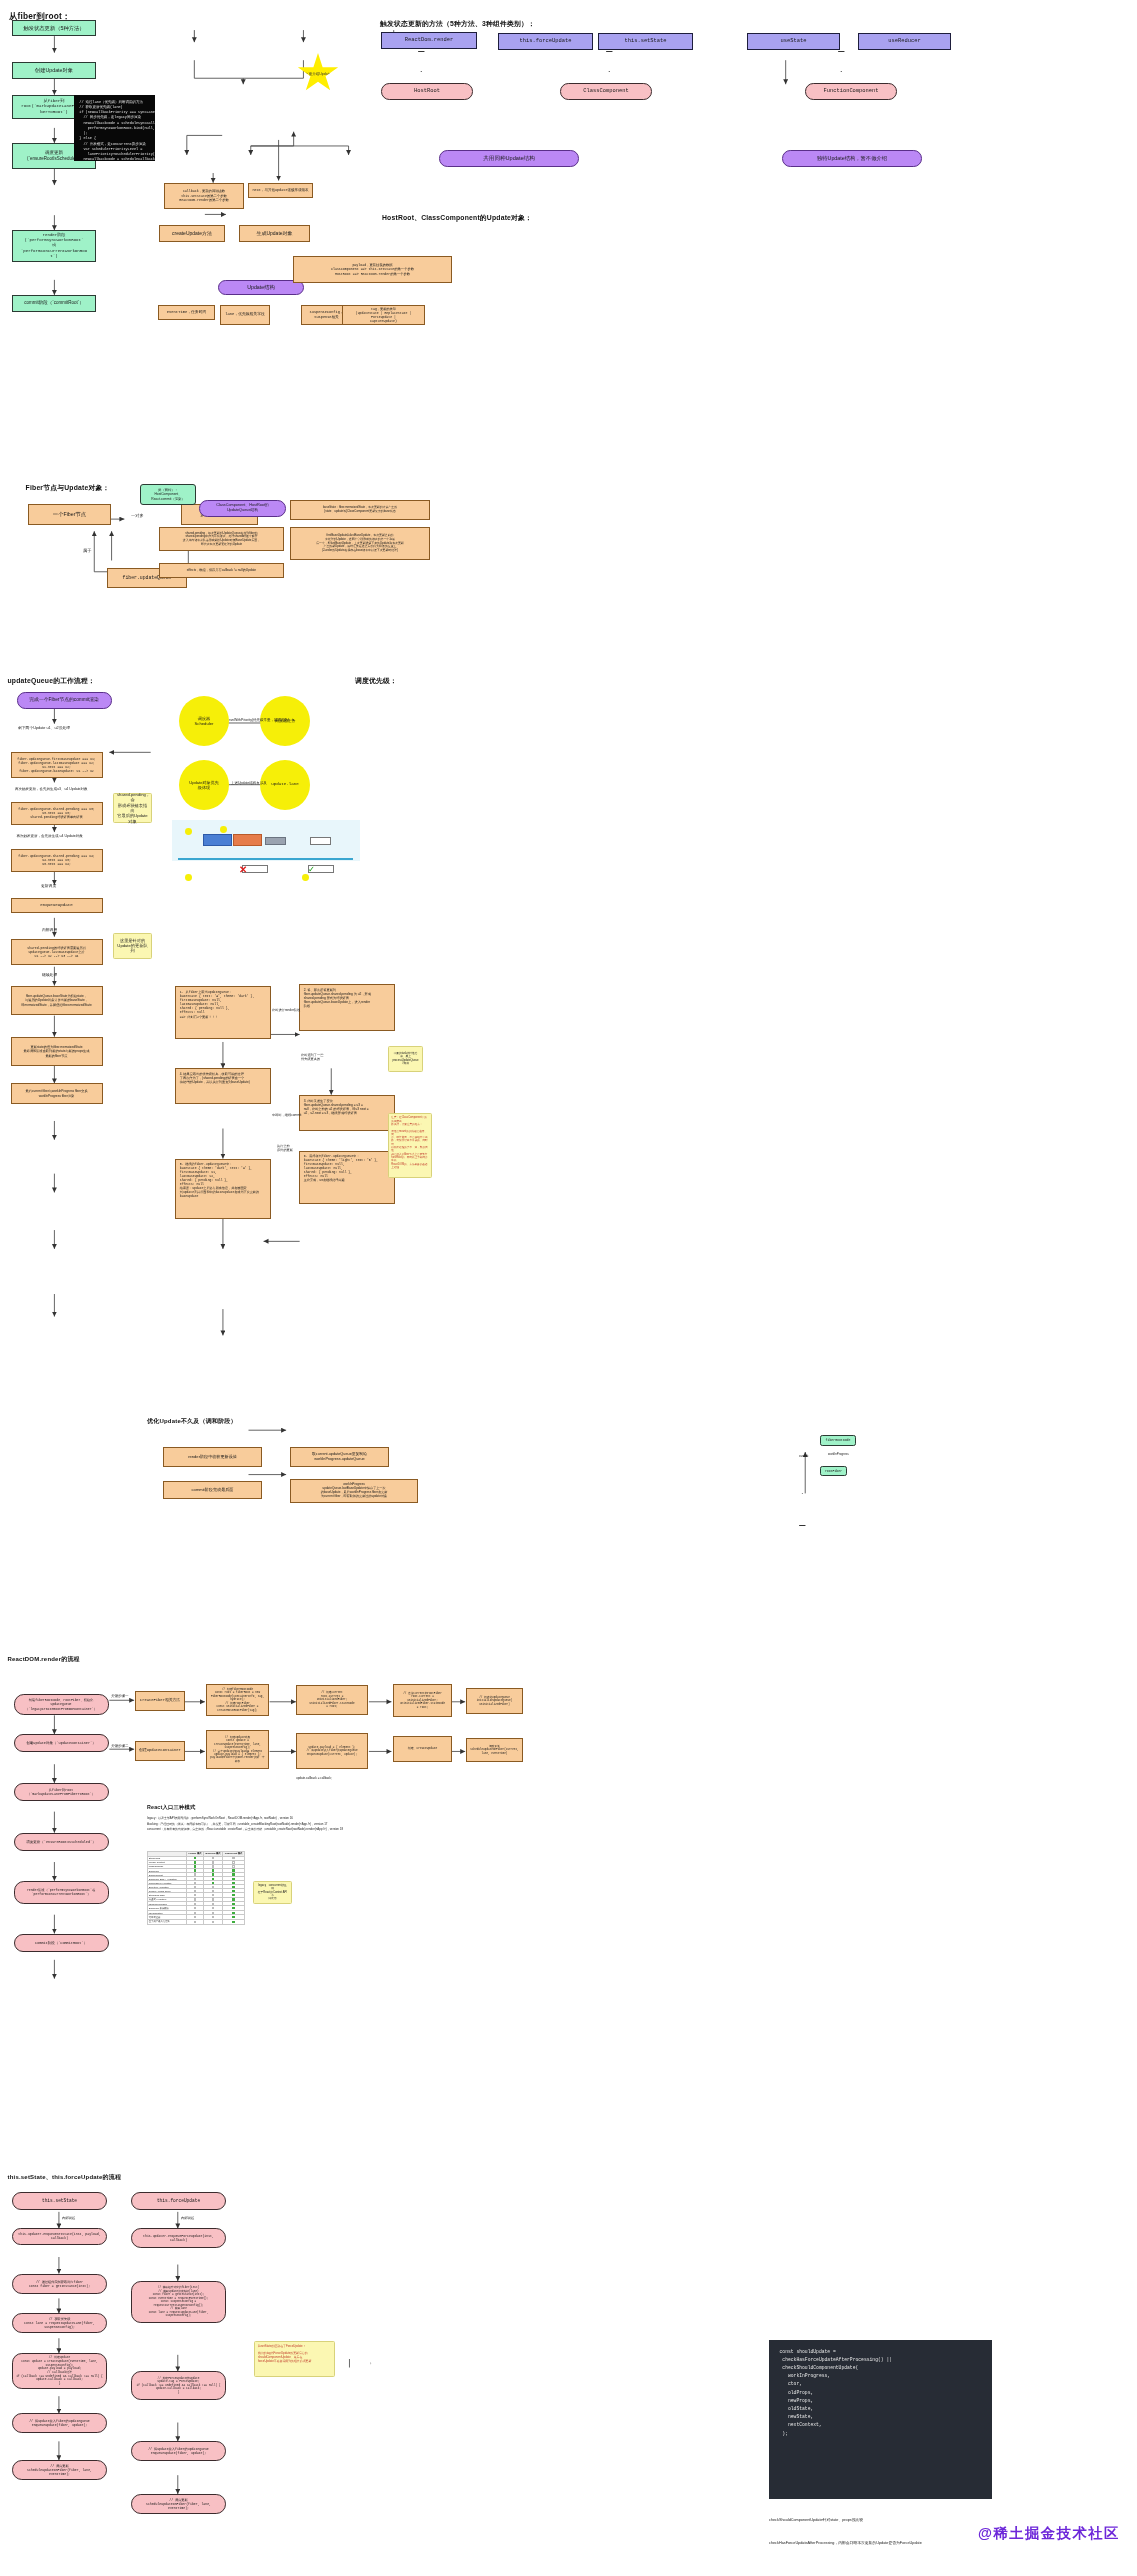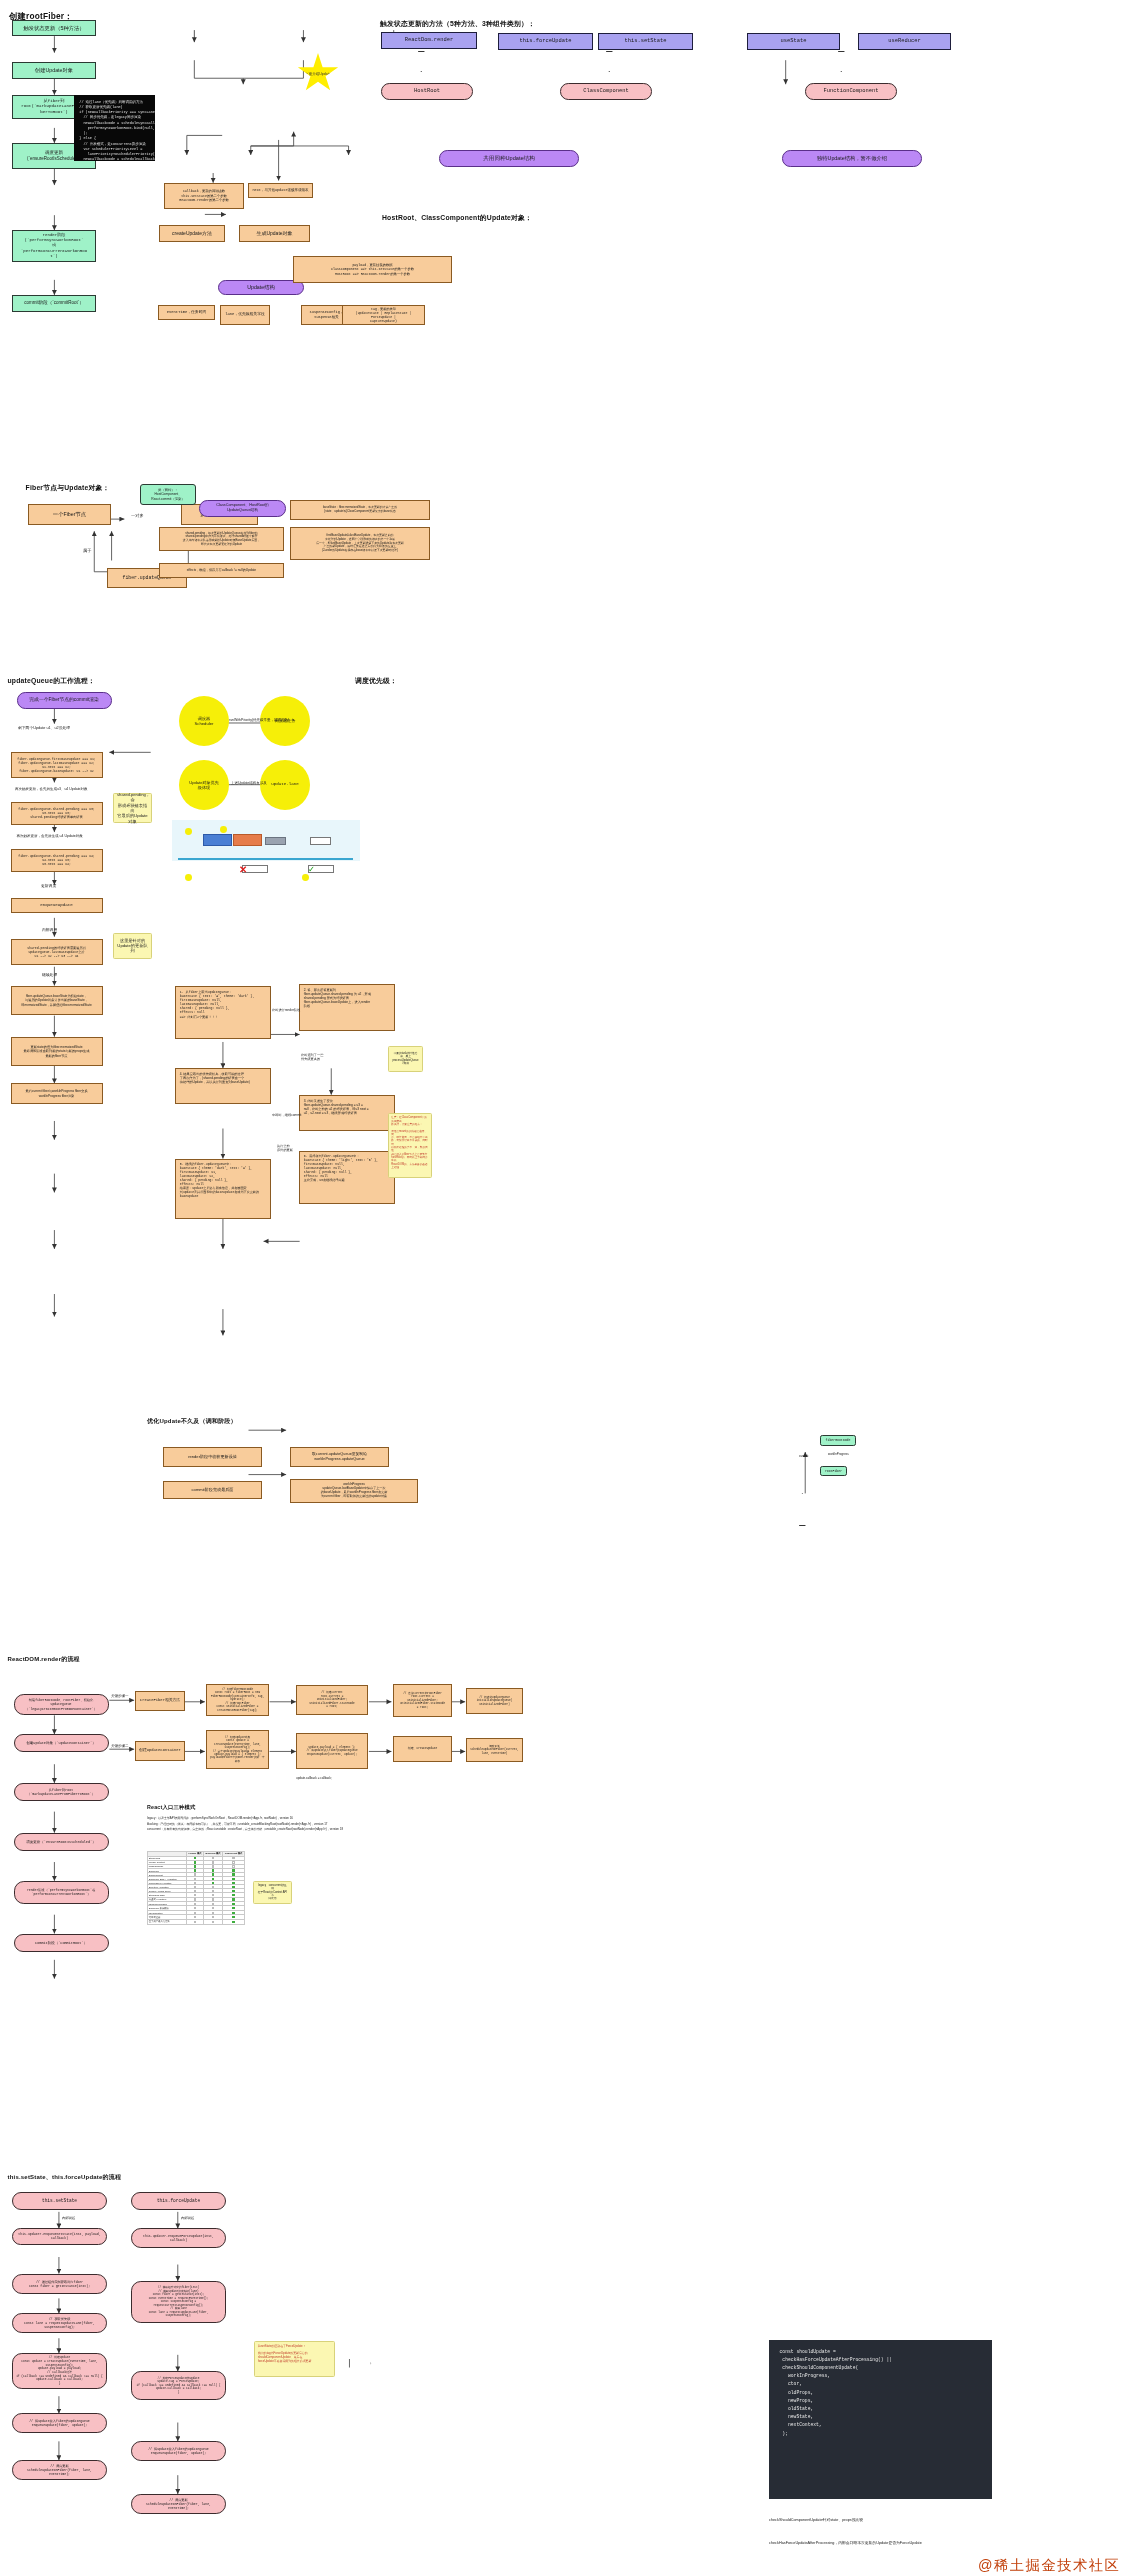--- a/index.html
+++ b/index.html
@@ -45,22 +45,22 @@
   .caption { position:absolute; font-size:4.2px; color:#222; white-space:nowrap; }
 
   .star {
     position:absolute; background:#ffee00;
     clip-path: polygon(50% 0%,61% 35%,98% 35%,68% 57%,79% 91%,50% 70%,21% 91%,32% 57%,2% 35%,39% 35%);
     display:flex; align-items:center; justify-content:center;
   }
   .star span { font-size:3.5px; color:#333; text-align:center; }
 
   .watermark {
-    position:absolute; font-size:14.3px; color:#c2410c; font-weight:normal;
-    letter-spacing:1.5px; white-space:nowrap;margin-top:32px;
+    position:absolute; font-size:14.3px; color:#6d28d9; font-weight:bold;
+    letter-spacing:1.5px; white-space:nowrap;
   }
 
   .tbl { position:absolute; border-collapse:collapse; font-size:2.3px; }
   .tbl td, .tbl th { border:0.3px solid #c9c9c9; padding:0.4px 0.8px; }
   .tbl th { background:#f0f0f0; font-weight:bold; }
 
   .arrowBig {
     position:absolute;
     background:#fff; border:1px solid #333;
     clip-path: polygon(36% 0%,64% 0%,64% 52%,92% 52%,50% 100%,8% 52%,36% 52%);
@@ -161,21 +161,21 @@
     <path d="M78,3185 L78,3208"></path>
     <path d="M78,3245 L78,3270"></path>
     <path d="M236,2940 L236,2962"></path>
     <path d="M236,3010 L236,3032"></path>
     <path d="M236,3130 L236,3152"></path>
     <path d="M236,3220 L236,3245"></path>
     <path d="M236,3290 L236,3315"></path>
   </g>
 </svg>
 
-<div class="sec-title" style="left:9px; top:10.5px;">创建rootFiber：</div>
+<div class="sec-title" style="left:9px; top:10.5px;">从fiber到root：</div>
 
 <div class="node green" style="left:12px; top:19.6px; width:84px; height:16.6px;">
       <span class="txt">触发状态更新（5种方法）</span>
     </div>
 <div class="node green" style="left:12px; top:62px; width:84px; height:16.6px;">
       <span class="txt">创建Update对象</span>
     </div>
 <div class="node green" style="left:12px; top:95px; width:84px; height:24px; font-size:4.2px;">
       <span class="txt mono">从fiber到
 root(`markUpdateLaneFromFi

